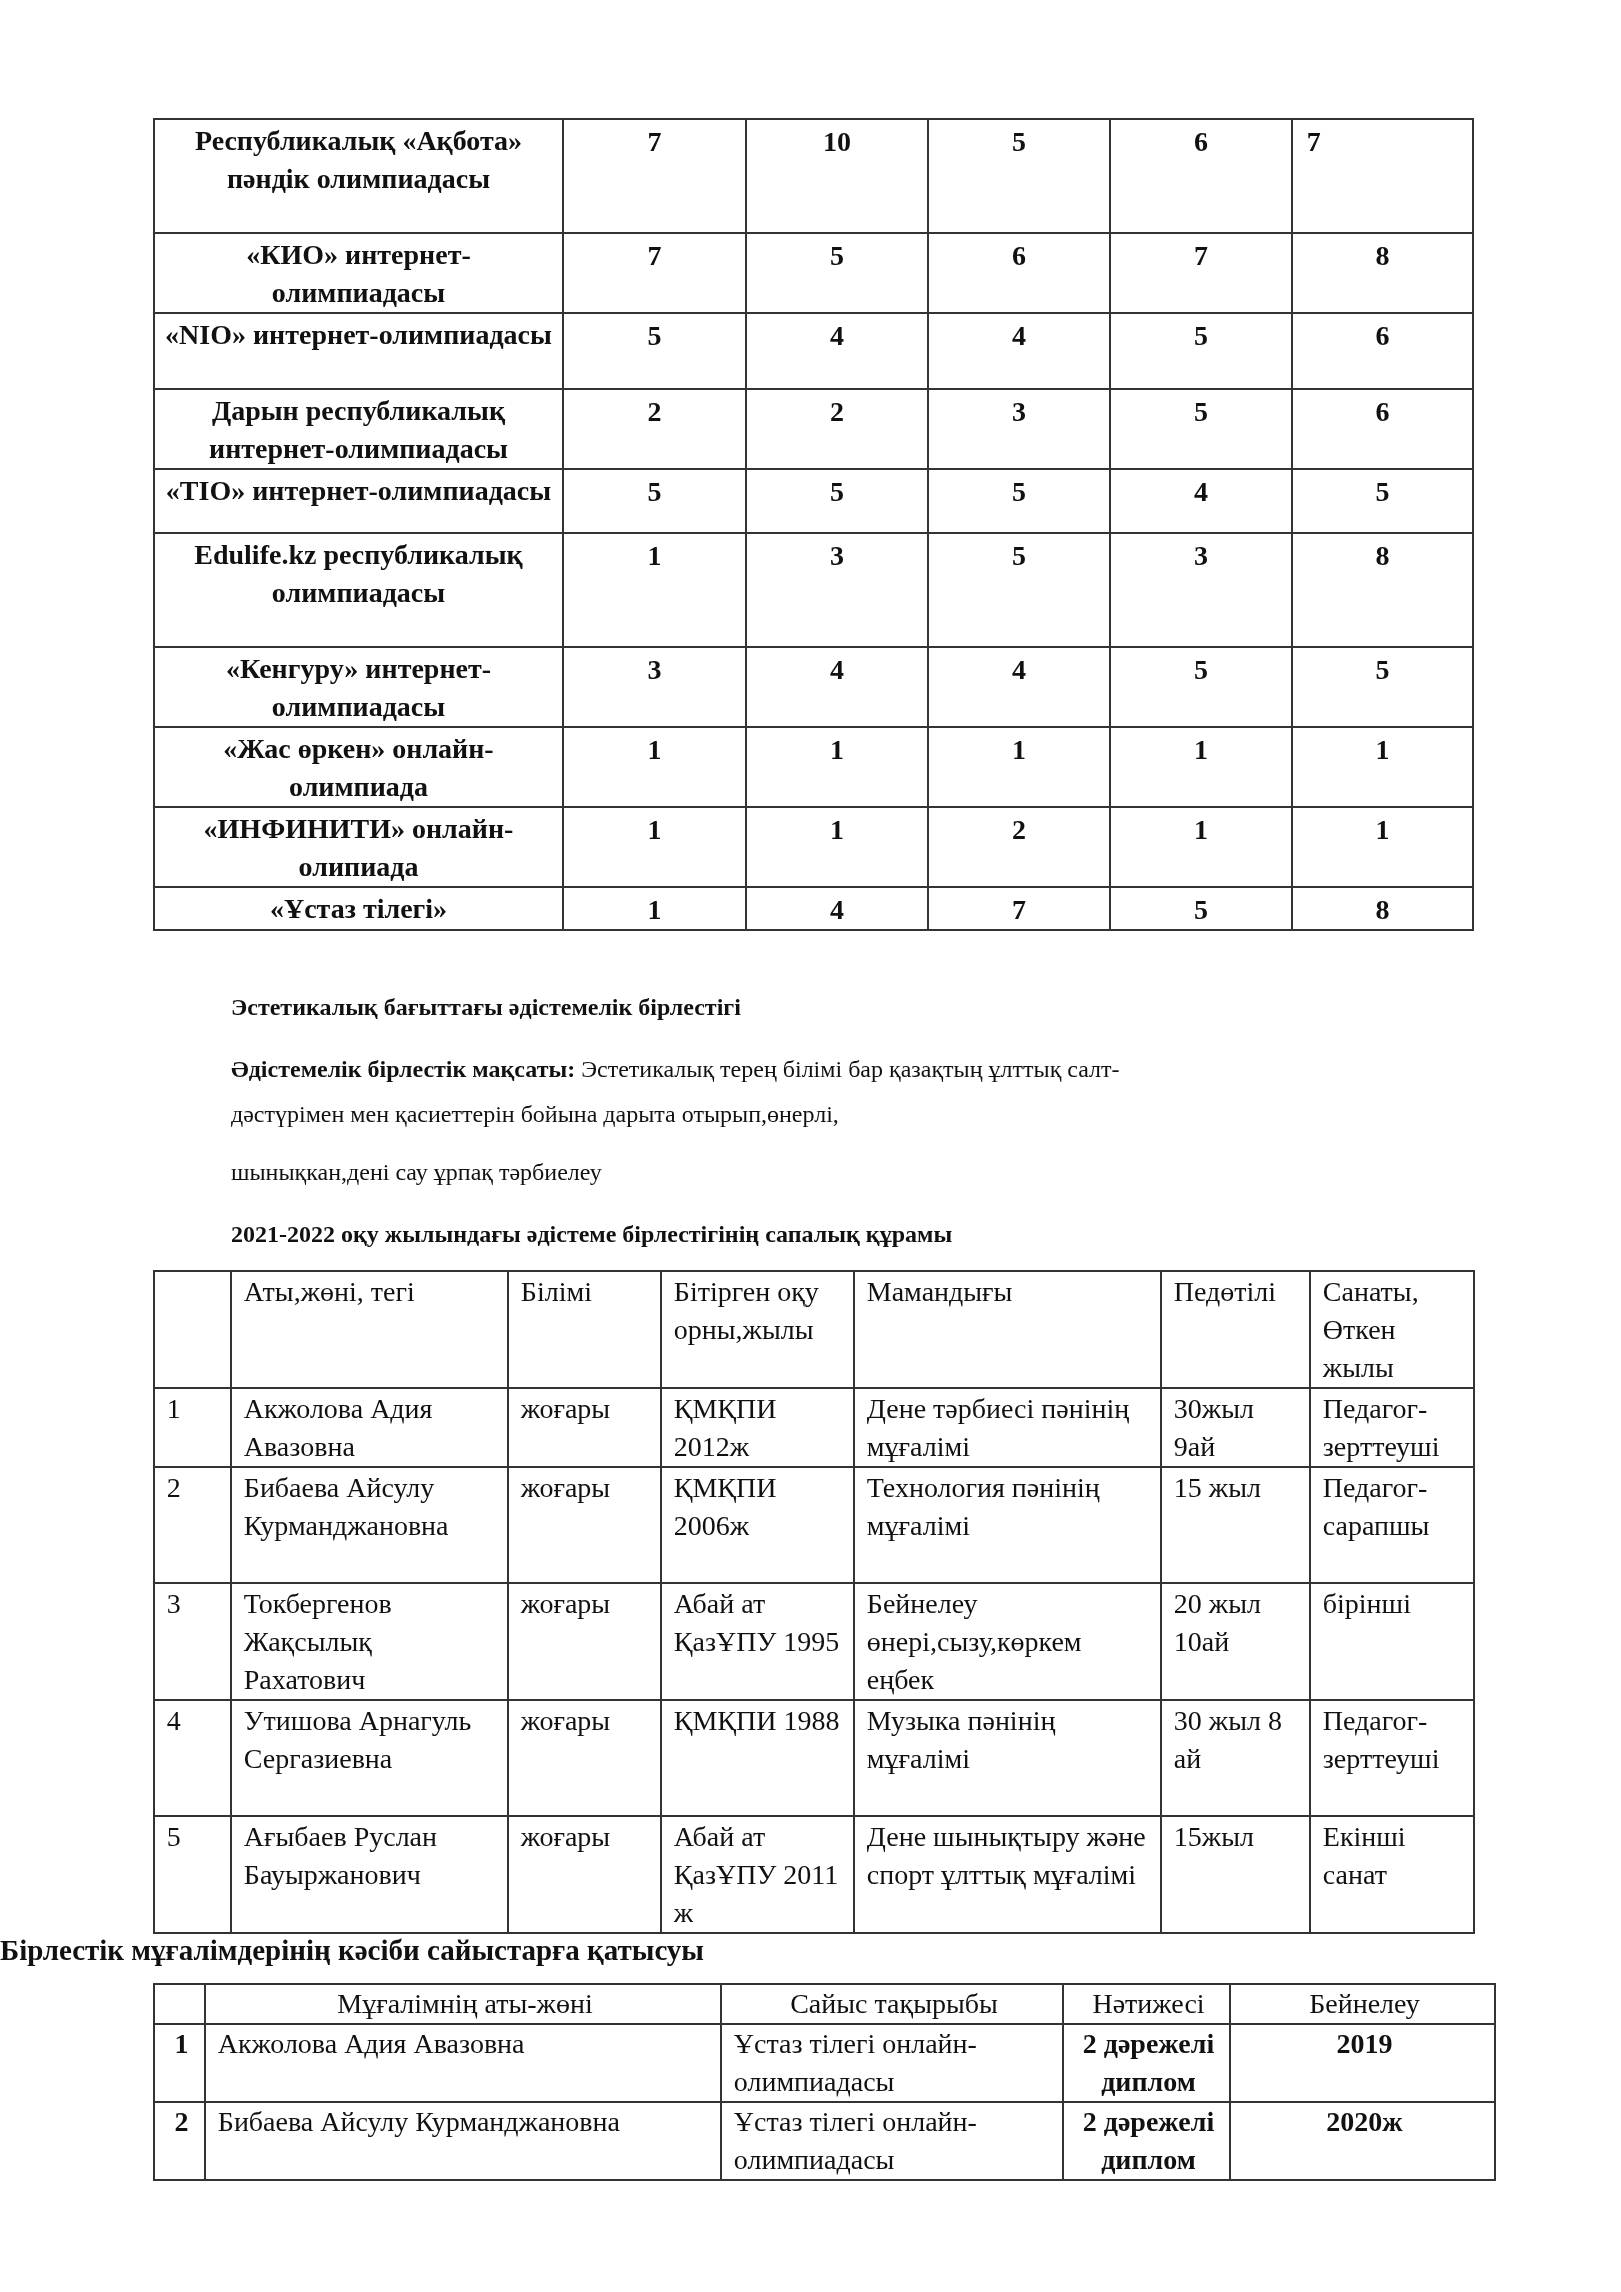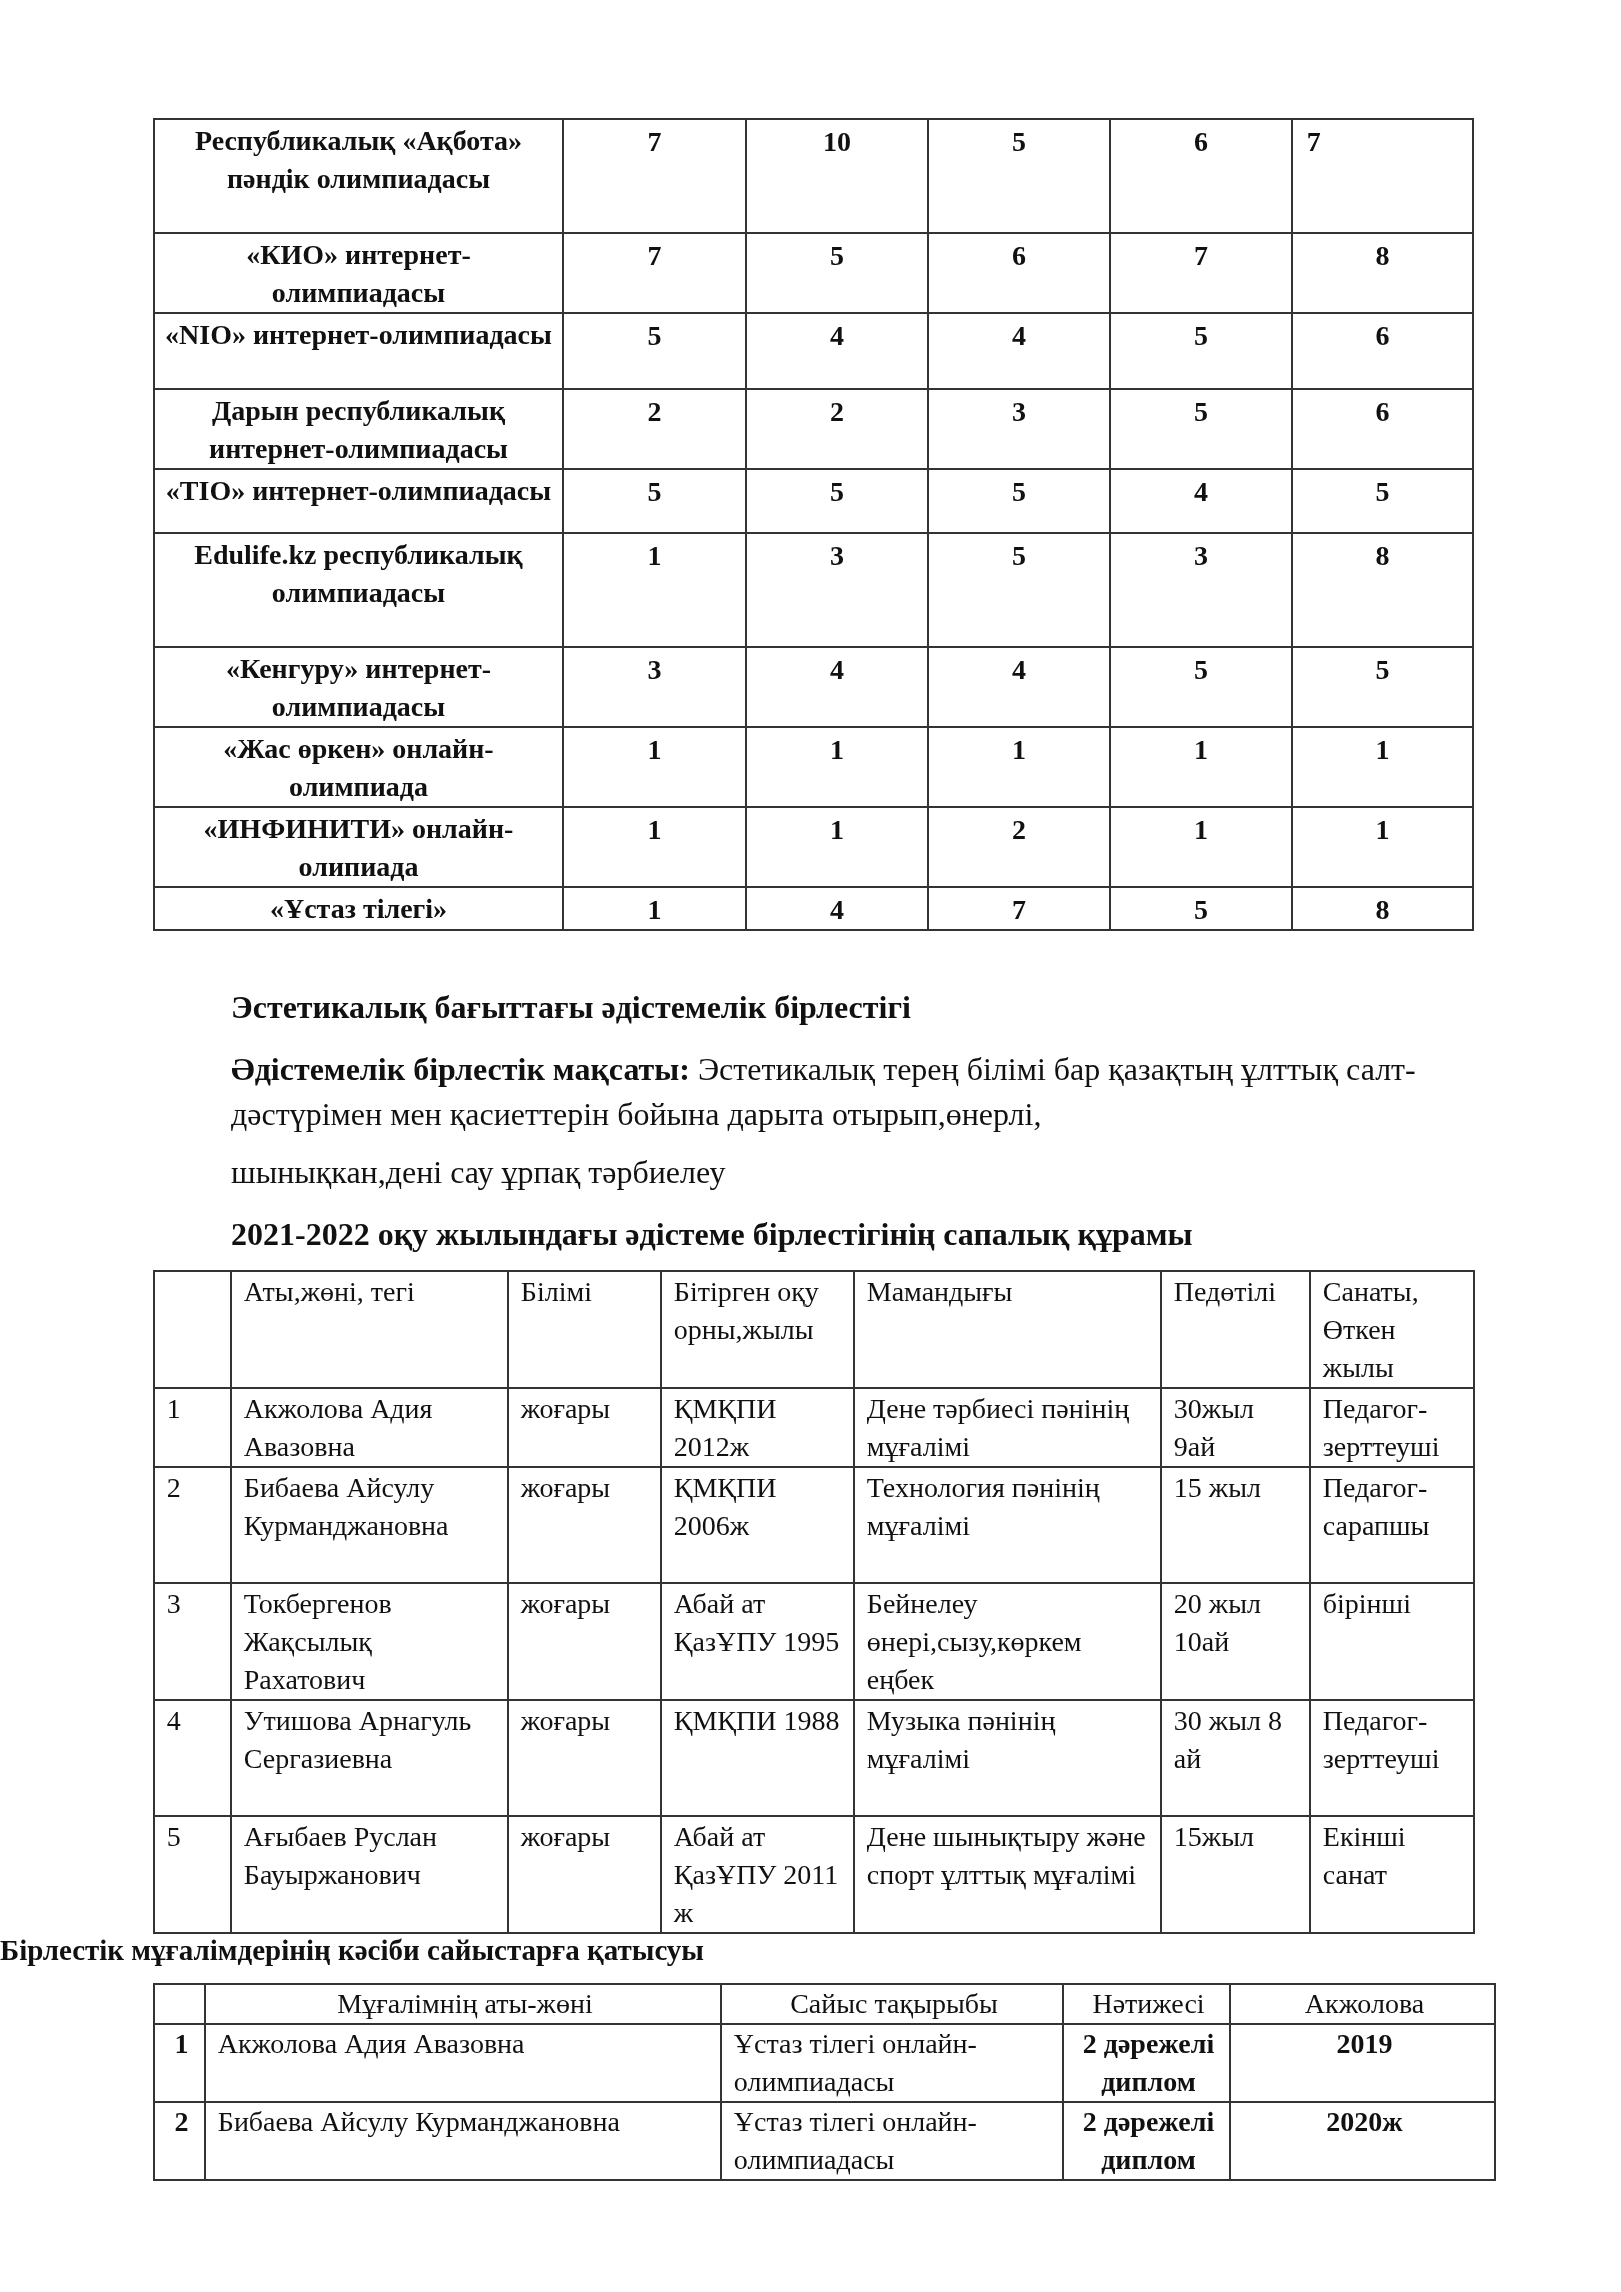--- a/index.html
+++ b/index.html
@@ -8,21 +8,21 @@
   table { border-collapse: collapse; position: absolute; table-layout: fixed; }
   td { border: 2px solid #333; vertical-align: top; padding: 0; }
 
   
   #t1 { left: 153px; top: 118px; width: 1320px; }
   #t1 td { font-weight: bold; font-size: 28px; line-height: 38px; text-align: center; }
   #t1 td.name { padding: 2px 5.9px 0; }
   #t1 td.num { padding-top: 2.9px; }
   #t1 td.num.left { text-align: left; padding-left: 13.7px; }
 
-  .para { position: absolute; left: 231px; font-size: 32px; line-height: 39px; }
+  .para { position: absolute; left: 231px; font-size: 24px; line-height: 39px; }
   .para b { font-weight: bold; text-align: right; }
 
   
   #t2 { left: 153px; top: 1270px; width: 1320px; }
   #t2 td { font-size: 28px; line-height: 38px; padding: 1px 7.8px 0 11.8px; text-align: left; }
 
   .caption { position: absolute; font-weight: bold; font-size: 29px; line-height: 39px; }
 
   
   #t3 { left: 153px; top: 1983px; width: 1340px; }
@@ -213,21 +213,21 @@
       <col style="width:342px">
       <col style="width:167px">
       <col style="width:265px">
   </colgroup>
   <tbody id="t3-body">
       <tr class="head" style="height: 39px;">
         <td></td>
         <td>Мұғалімнің аты-жөні</td>
         <td>Сайыс тақырыбы</td>
         <td>Нәтижесі</td>
-        <td>Акжолова</td>
+        <td>Бейнелеу</td>
       </tr>
       <tr style="height: 76px;">
         <td class="c">1</td>
         <td>Акжолова Адия Авазовна</td>
         <td>Ұстаз тілегі онлайн-олимпиадасы</td>
         <td class="c">2 дәрежелі диплом</td>
         <td class="c">2019</td>
       </tr>
       <tr style="height: 76px;">
         <td class="c">2</td>

